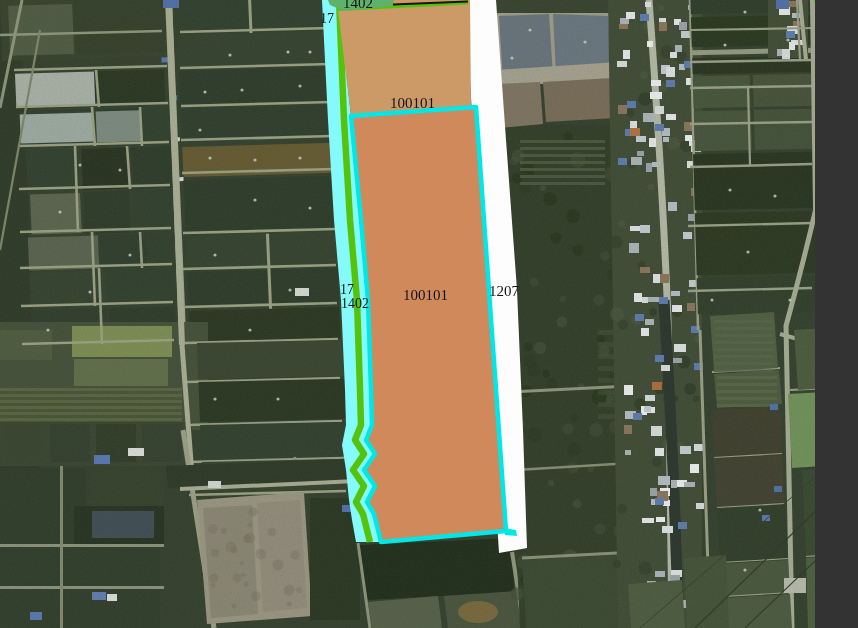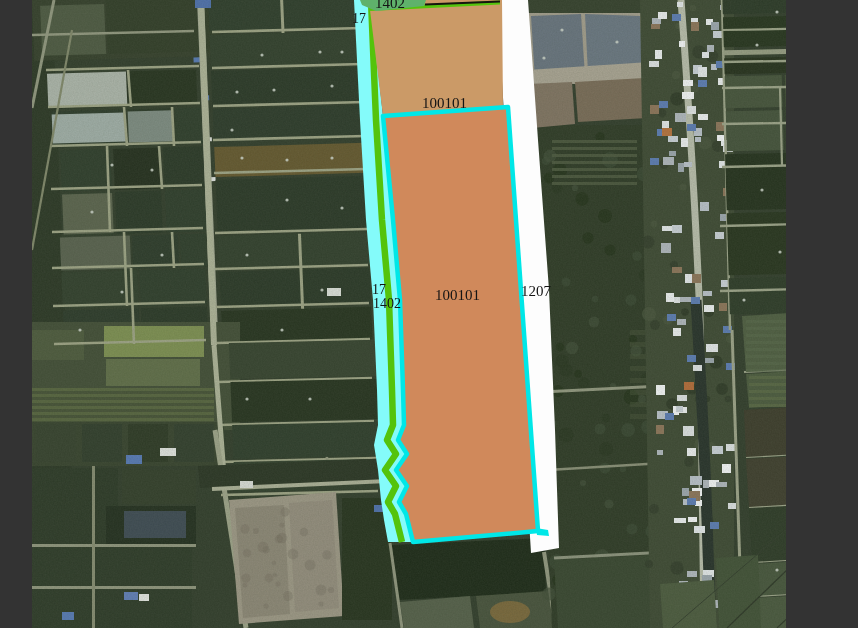--- a/index.html
+++ b/index.html
@@ -1,12 +1,12 @@
 <!DOCTYPE html>
-<html><head><meta charset="utf-8"><style>html,body{margin:0;padding:0;background:#333;}#map{width:754px;height:628px;overflow:hidden;position:relative;margin-left:32px;}</style></head><body>
+<html><head><meta charset="utf-8"><style>html,body{margin:0;padding:0;background:#333;}#map{width:815px;height:628px;overflow:hidden;position:relative;}</style></head><body>
 <div id="map">
 <svg width="858" height="628" viewBox="0 0 858 628">
 <defs>
         <filter id="gdark" x="0" y="0" width="100%" height="100%">
           <feTurbulence type="fractalNoise" baseFrequency="0.8" numOctaves="2" seed="4" stitchTiles="stitch"></feTurbulence>
           <feColorMatrix type="matrix" values="0 0 0 0 0.04  0 0 0 0 0.06  0 0 0 0 0.03  0 0 0 0.7 0"></feColorMatrix>
         </filter>
         <filter id="glight" x="0" y="0" width="100%" height="100%">
           <feTurbulence type="fractalNoise" baseFrequency="0.75" numOctaves="2" seed="9" stitchTiles="stitch"></feTurbulence>
           <feColorMatrix type="matrix" values="0 0 0 0 0.78  0 0 0 0 0.8  0 0 0 0 0.72  0 0 0 0.5 0"></feColorMatrix>

